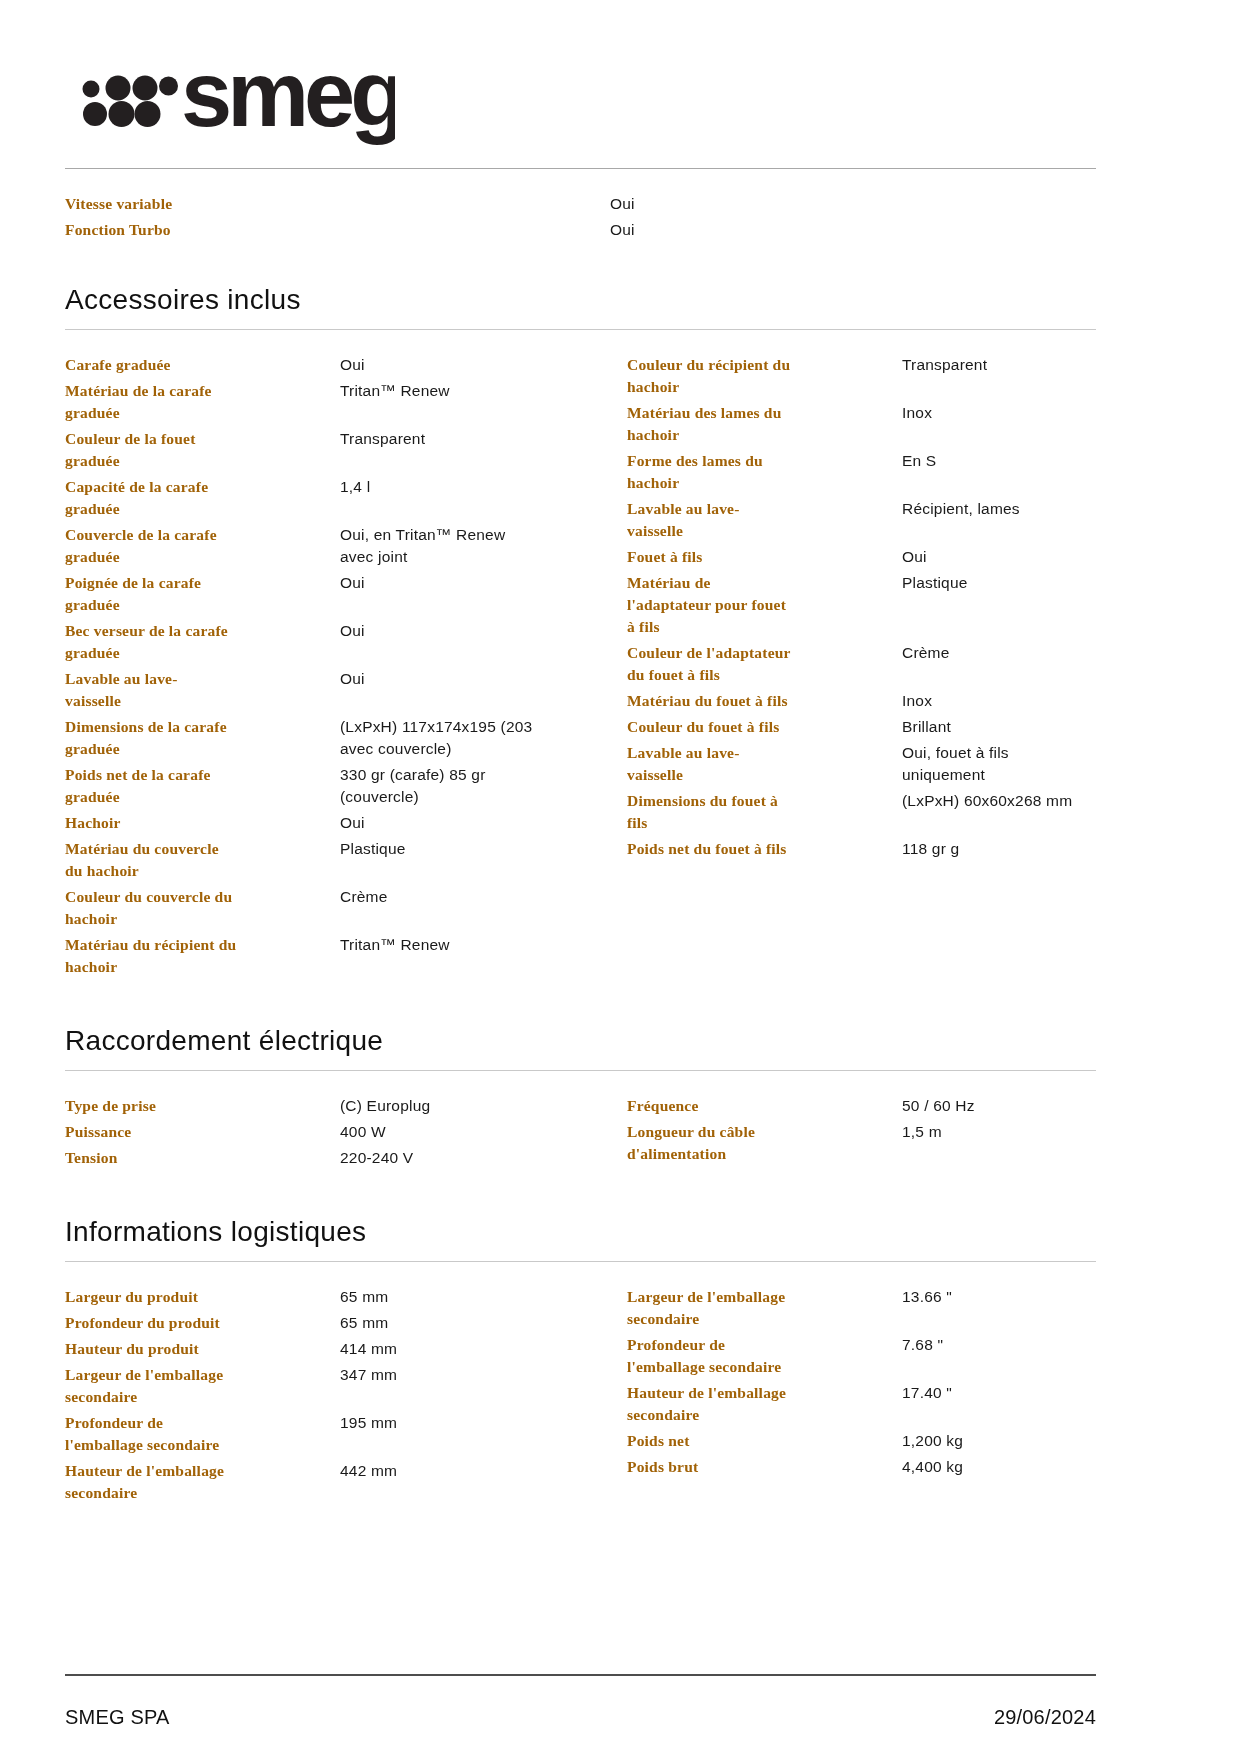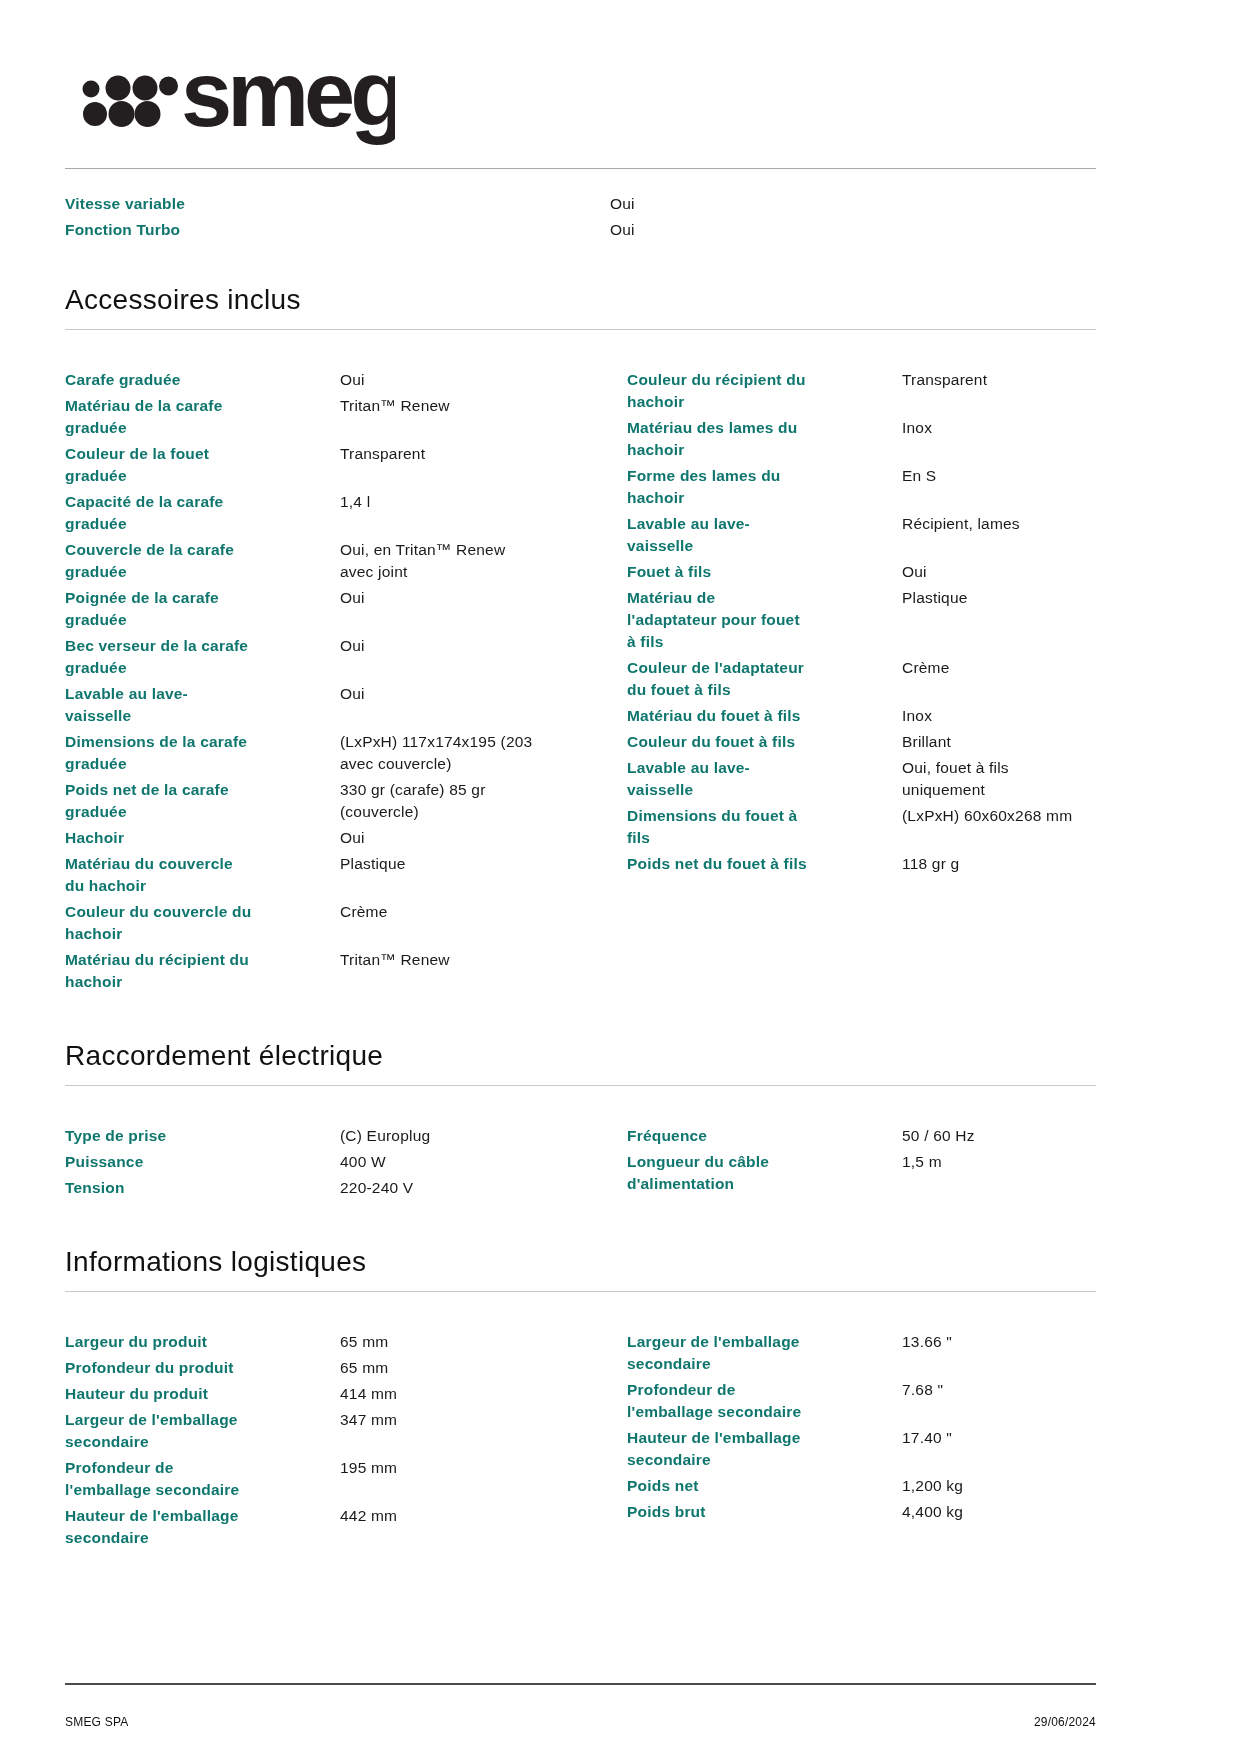--- a/index.html
+++ b/index.html
@@ -11,31 +11,31 @@
     color:#1a1a1a;
     box-sizing:border-box;
     padding:0 65px;
     overflow:hidden;
   }
   .logo-wrap{margin:0;padding-top:46px;}
   .logo-wrap svg{display:block;}
   .header-divider{border:0;border-top:1px solid #a8a8a8;margin:10px 0 0;}
   .top-specs{margin-top:24px;}
   .spec-row{display:flex;margin-bottom:4px;font-size:15.5px;line-height:22px;letter-spacing:.2px;}
-  .spec-label{flex:0 0 275px;font-weight:700;white-space:pre-line;color:#0f766e;}
+  .spec-label{flex:0 0 275px;font-weight:700;white-space:pre-line;color:#a16207;font-family:Liberation Serif, serif;}
   .spec-value{white-space:pre-line;color:#1a1a1a;}
   .top-specs .spec-label{flex:0 0 545px;}
   .section{margin-top:42px;}
   .section-title{font-size:28px;line-height:34px;font-weight:500;letter-spacing:.3px;color:#111;margin:0;}
   .sec-divider{border:0;border-top:1px solid #c9c9c9;margin:12px 0 0;}
-  .grid{display:grid;grid-template-columns:562px 1fr;margin-top:39px;}
+  .grid{display:grid;grid-template-columns:562px 1fr;margin-top:24px;}
   .col{min-width:0;}
   .footer{position:absolute;left:65px;right:65px;bottom:26px;}
   .footer-divider{border:0;border-top:2px solid #4d4d4d;margin:0 0 30px;}
-  .footer-row{display:flex;justify-content:space-between;font-size:12px;letter-spacing:.2px;color:#111;}
+  .footer-row{display:flex;justify-content:space-between;font-size:20px;letter-spacing:.2px;color:#111;}
 </style>
 </head>
 <body>
 
 <div class="page">
 
   <div class="logo-wrap">
     <svg width="330" height="112" viewBox="0 0 330 112" aria-hidden="true">
       <g fill="#231f20">
         <circle cx="26" cy="43" r="8.5"></circle>

